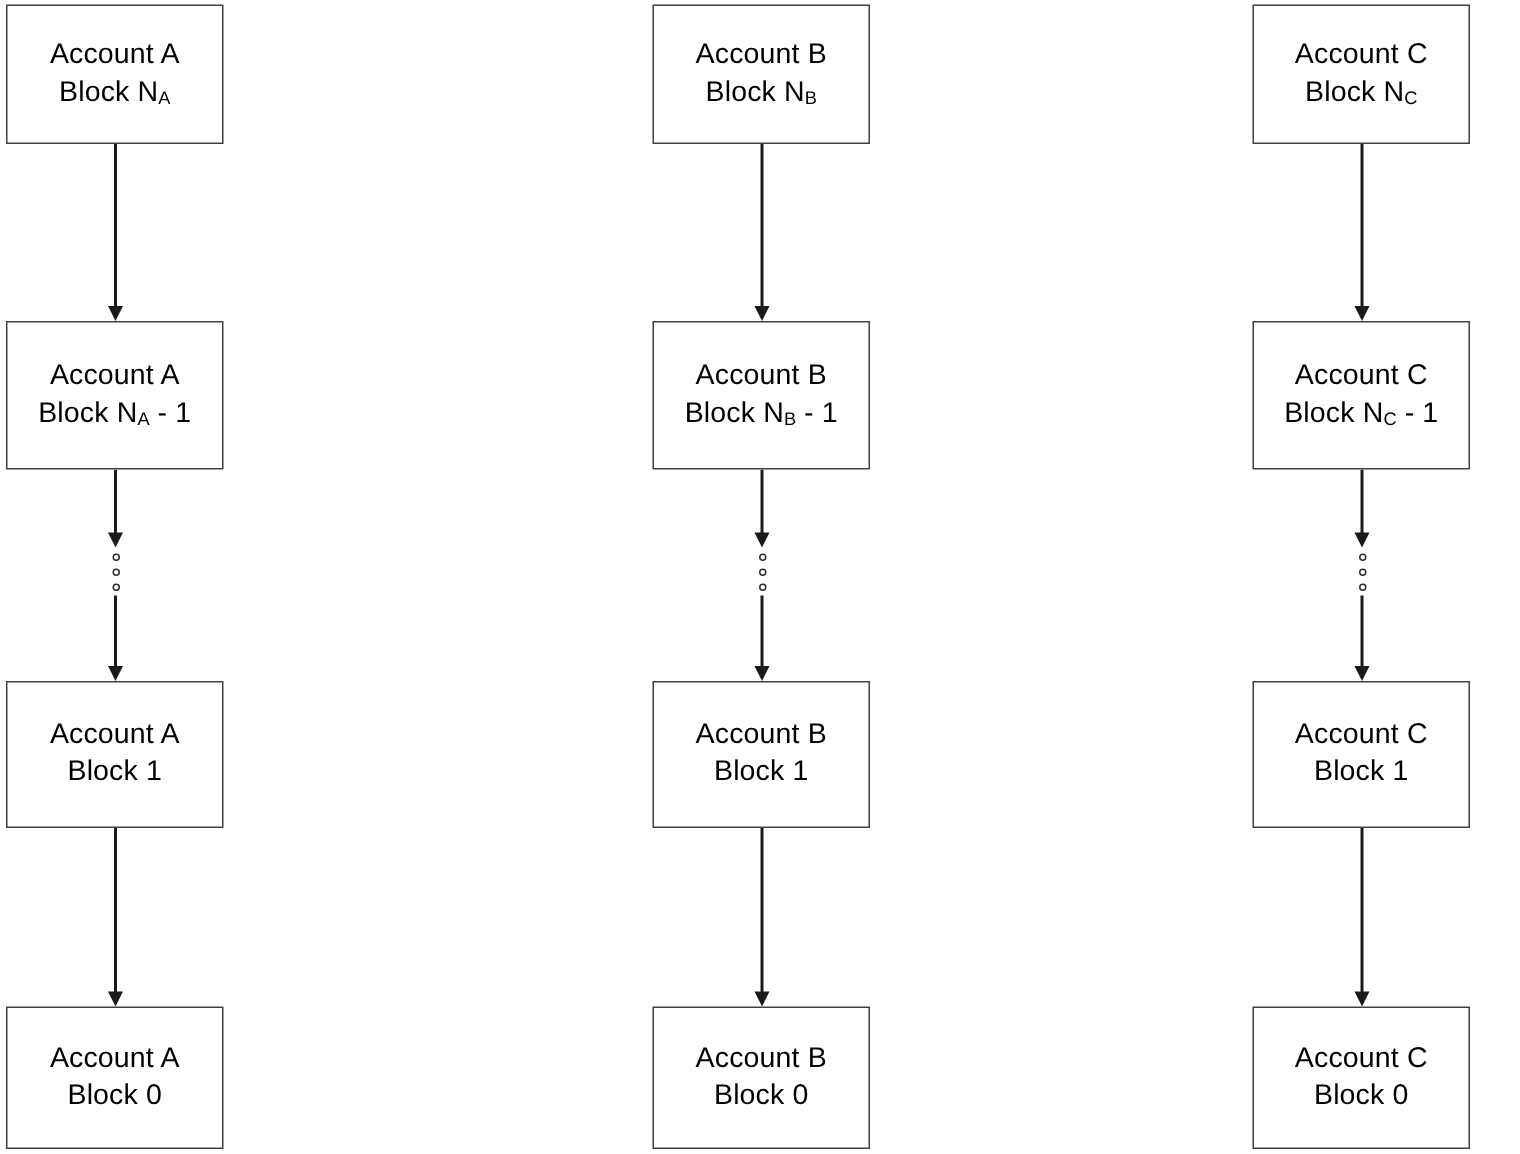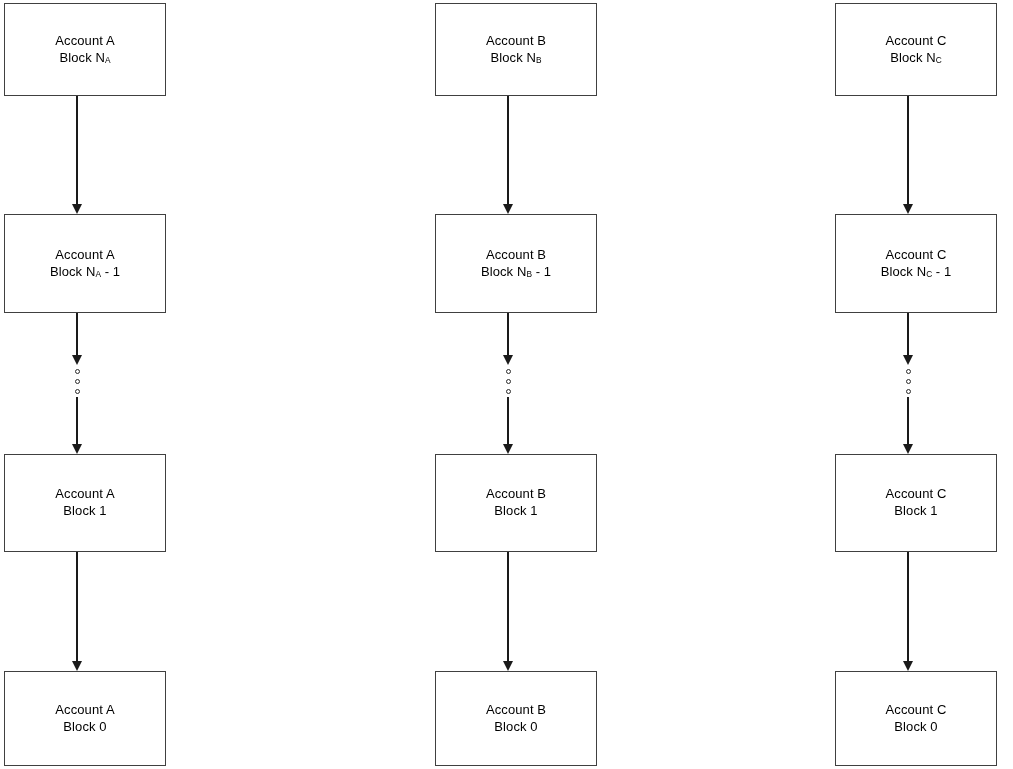--- a/index.html
+++ b/index.html
@@ -17,30 +17,30 @@
   }
   .column {
     position: absolute;
     top: 0;
     width: 148px;
     height: 769px;
   }
   .node-box {
     position: absolute;
     left: 1px;
-    width: 162px;
+    width: 145px;
     box-sizing: border-box;
     border: 1.6px solid #404040;
     background: #ffffff;
     display: flex;
     flex-direction: column;
     align-items: center;
     justify-content: center;
     color: #000000;
-    font-size: 13px;
+    font-size: 19px;
     line-height: 1.30;
     letter-spacing: 0.1px;
   }
   .node-line {
     white-space: nowrap;
   }
   .node-line sub {
     font-size: 0.64em;
     vertical-align: baseline;
     position: relative;

